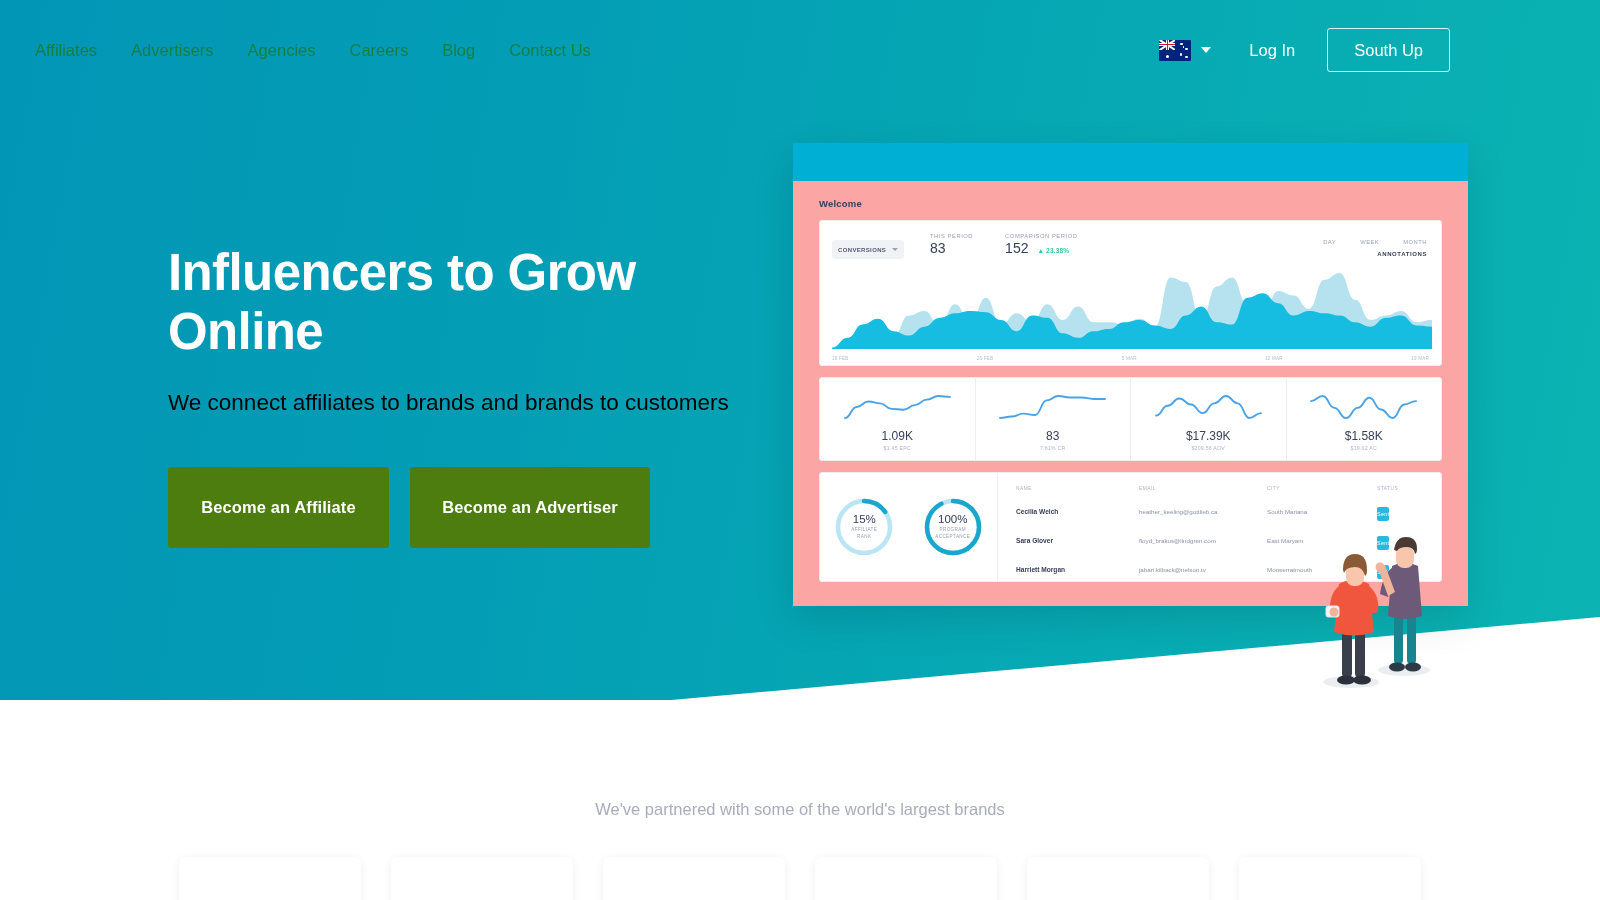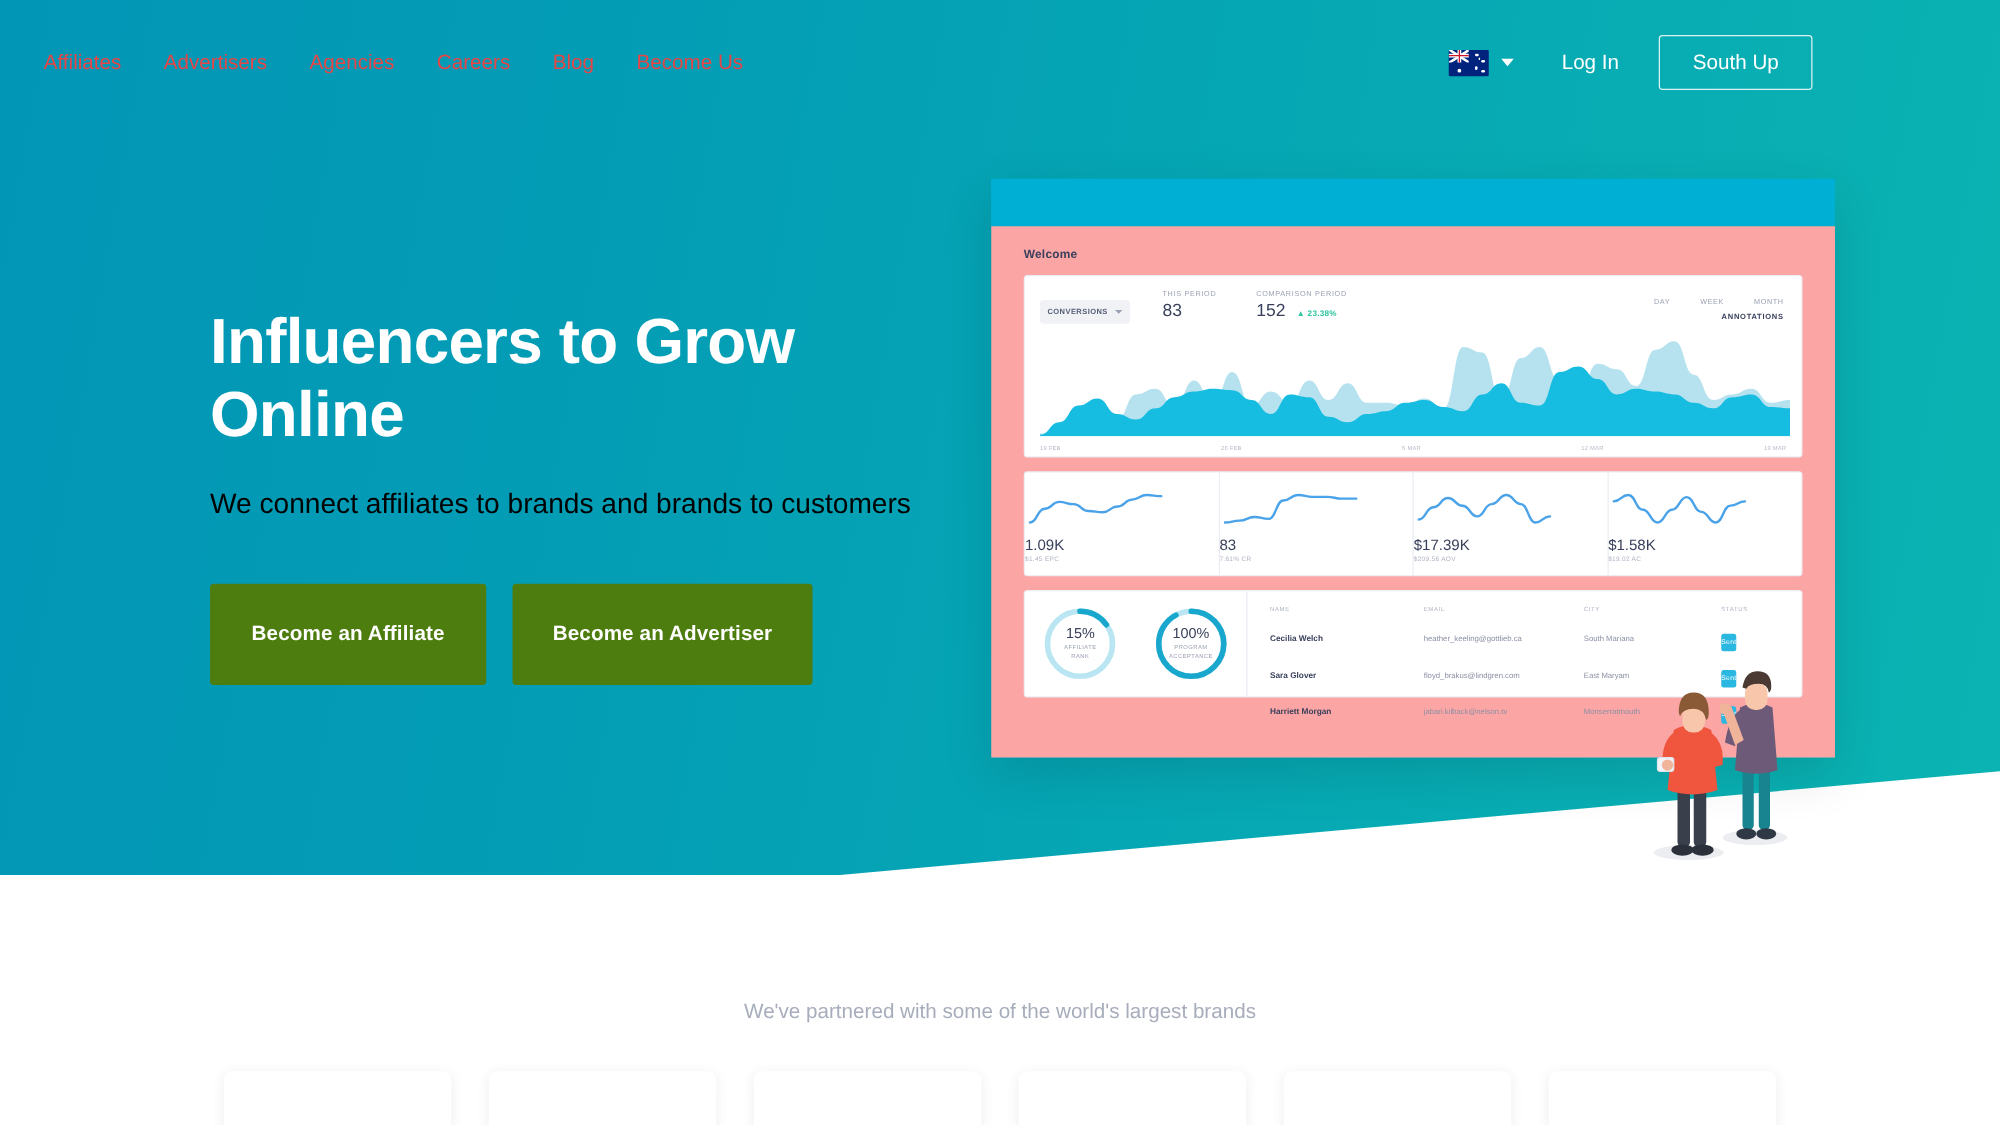--- a/index.html
+++ b/index.html
@@ -35,21 +35,21 @@
   }
   #brand-tm { font-size:9px; vertical-align:super; font-weight:normal; }
   #brand-tagline {
     font-size:8.5px; color:#b9e4ec; letter-spacing:1.1px;
     text-align:right; margin-top:2px; padding-right:5px;
     font-style:italic; font-family:"Liberation Sans", sans-serif;
   }
 
   #main-nav { display:flex; align-items:center; margin-left:18px; }
   .nav-link {
-    color:#ef4444; font-size:16.5px; text-decoration:none;
+    color:#15803d; font-size:16.5px; text-decoration:none;
     padding:0 17px; white-space:nowrap; opacity:.97; cursor:pointer;
   }
 
   #header-right {
     margin-left:auto; margin-right:150px;
     display:flex; align-items:center; gap:0;
   }
   #lang-selector { display:flex; align-items:center; cursor:pointer; padding:6px 4px; }
   #flag-au {
     width:32px; height:21px; position:relative; overflow:hidden;
@@ -157,28 +157,28 @@
   #area-chart { position:absolute; left:12px; right:12px; top:46px; height:82px; }
   #xaxis-labels {
     position:absolute; left:12px; right:12px; bottom:4px;
     display:flex; justify-content:space-between;
   }
   .x-tick { font-size:4.6px; color:#b6bbc9; letter-spacing:.2px; }
 
   #metrics-panel { height:84px; display:flex; }
   .metric-cell {
     flex:1; border-right:1px solid #eceef3; display:flex;
-    flex-direction:column; justify-content:center; padding-top:4px;
+    flex-direction:column; align-items:center; justify-content:center; padding-top:4px;
   }
   .metric-cell:last-child { border-right:none; }
   .spark { width:113px; height:30px; }
   .metric-value { font-size:12px; color:#39405b; margin-top:7px; }
   .metric-sub { font-size:5.2px; color:#aeb3c3; margin-top:2px; letter-spacing:.25px; }
 
-  #bottom-panel { height:86px; display:flex; }
+  #bottom-panel { height:110px; display:flex; }
   #donuts-zone {
     width:232px; border-right:1px solid #eceef3;
     display:flex; align-items:center; justify-content:space-around;
   }
   .donut { position:relative; width:62px; height:62px; }
   .donut svg { display:block; }
   .donut-center {
     position:absolute; inset:0; display:flex; flex-direction:column;
     align-items:center; justify-content:center; text-align:center;
   }
@@ -231,21 +231,21 @@
 
 <header id="site-header">
 
 
   <nav id="main-nav">
     <a class="nav-link">Affiliates</a>
     <a class="nav-link">Advertisers</a>
     <a class="nav-link">Agencies</a>
     <a class="nav-link">Careers</a>
     <a class="nav-link">Blog</a>
-    <a class="nav-link">Become Us</a>
+    <a class="nav-link">Contact Us</a>
   </nav>
 
   <div id="header-right">
     <div id="lang-selector">
       <span id="flag-au">
         <span class="uj"></span>
         <span class="cross-h"></span>
         <span class="cross-v"></span>
         <span class="cross-h2"></span>
         <span class="cross-v2"></span>

